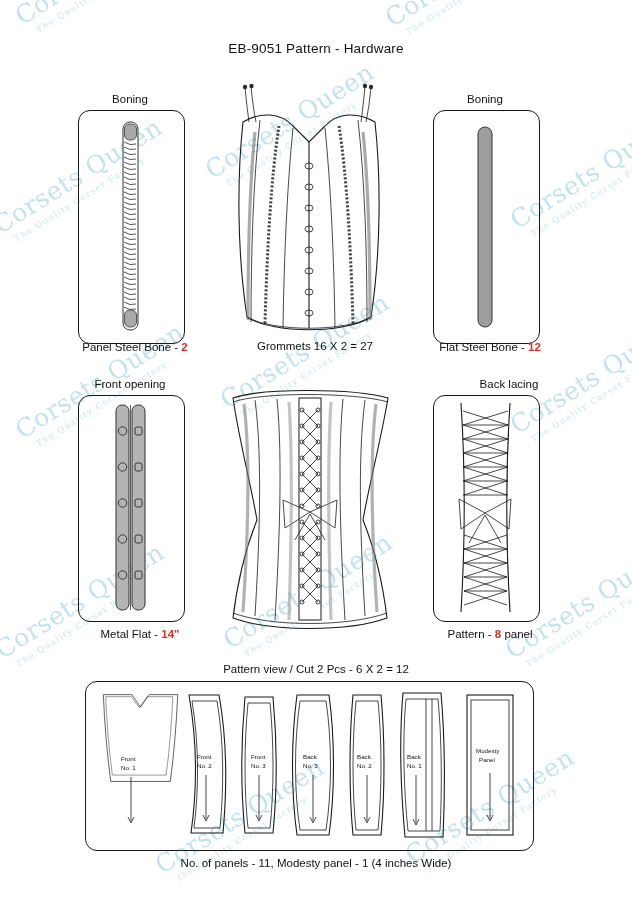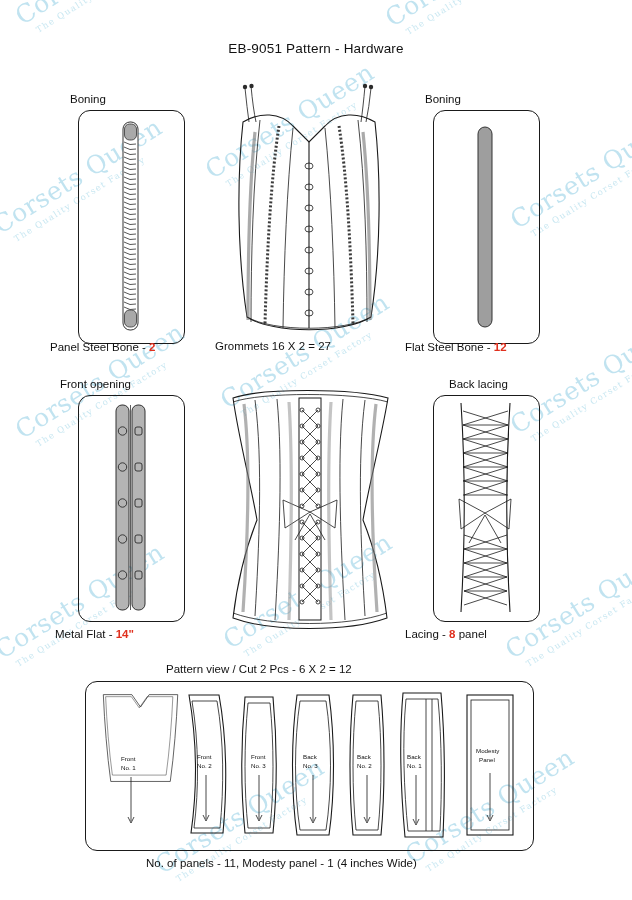--- a/index.html
+++ b/index.html
@@ -49,20 +49,21 @@
     left: 0;
     right: 0;
     top: 41px;
     text-align: center;
     font-size: 13.5px;
     letter-spacing: .2px;
   }
   .lbl {
     position: absolute;
     font-size: 11.5px;
+    text-align: center;
     white-space: nowrap;
   }
   .red { color: #e0301e; font-weight: bold; }
   .bold { font-weight: normal; }
 
   
   .panel {
     position: absolute;
     border: 1.2px solid #1a1a1a;
     border-radius: 12px;
@@ -353,21 +354,21 @@
   <path class="ln-thin" d="M52 118 L78 104 L76 134 Z"></path>
   <path class="ln-thin" d="M52 120 L36 148 M52 120 L68 148"></path>
 
   <g class="ln-thin">
     <path d="M30 30 H75 M30 44 H75 M30 58 H75 M30 72 H75 M30 86 H75 M30 100 H75"></path>
     <path d="M31 154 H74 M31 168 H74 M31 182 H74 M31 196 H74"></path>
   </g>
 </svg>
 
 <div class="lbl" style="left:405px; top:628px; width:170px;">
-  <span>Lacing  - </span><span class="red">8</span><span> panel</span>
+  <span>Pattern  - </span><span class="red">8</span><span> panel</span>
 </div>
 
 <div class="lbl" style="left:166px; top:663px; width:300px;">Pattern view / Cut 2 Pcs - 6 X 2 = 12</div>
 
 <div class="panel" style="left:85px; top:681px; width:447px; height:168px;"></div>
 
 <svg style="position:absolute; left:85px; top:681px;" width="447" height="168" viewBox="0 0 447 168">
 
   <path class="ln" d="M14 14 L60 14 L74 34 L88 14 L134 14
                       C 132 60, 128 110, 122 154

